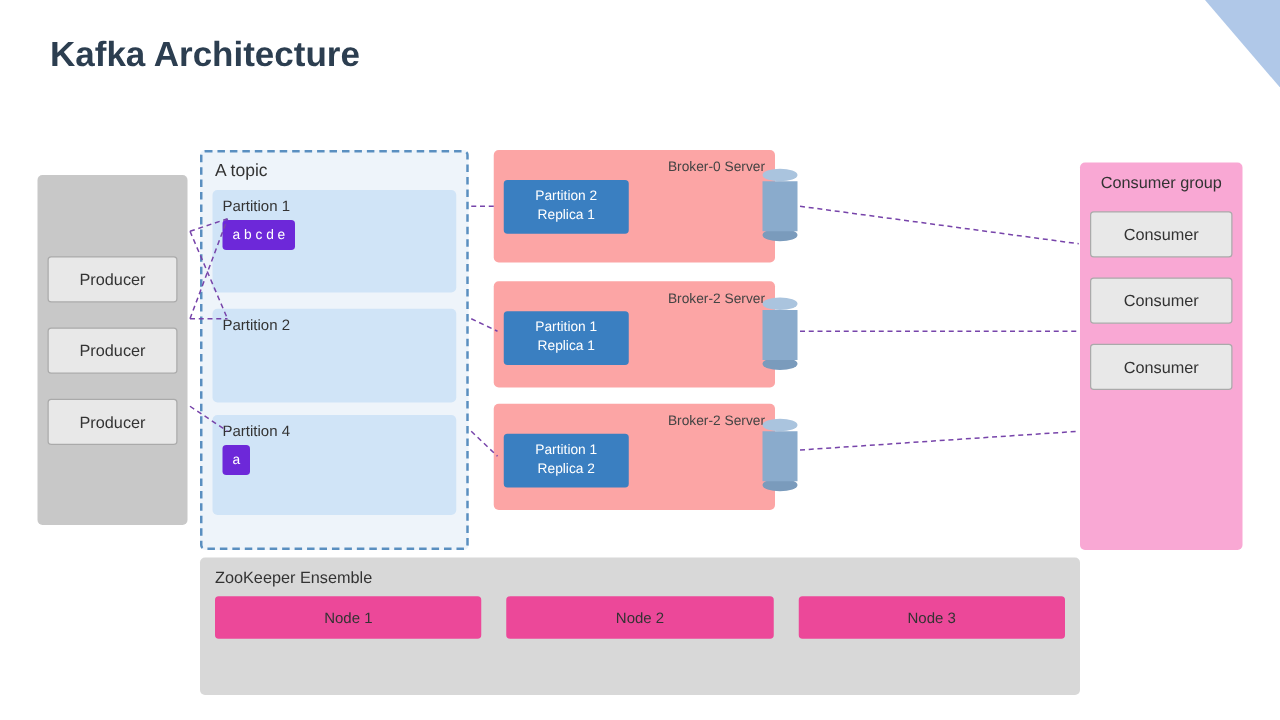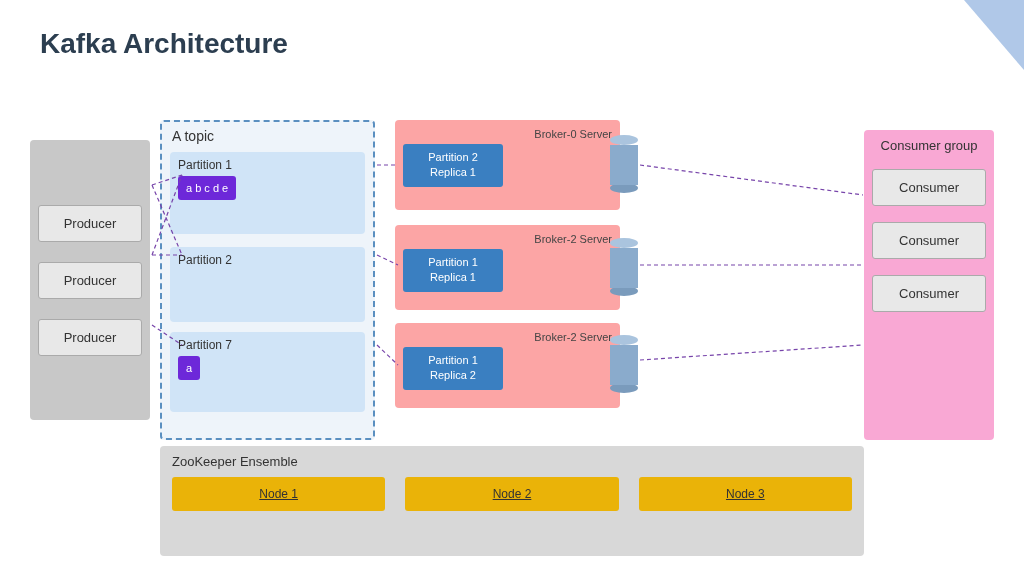--- a/index.html
+++ b/index.html
@@ -239,28 +239,27 @@
       color: #333;
       margin-bottom: 8px;
     }
 
     .nodes-row {
       display: flex;
       gap: 20px;
     }
 
     .node-box {
-      background: #eab308;
+      background: #ec4899;
       border-radius: 3px;
       padding: 10px 20px;
       font-size: 12px;
       color: #333;
       flex: 1;
       text-align: center;
-      text-decoration: underline;
     }
 
     
     .arrows-svg {
       position: absolute;
       top: 0;
       left: 0;
       width: 100%;
       height: 100%;
       pointer-events: none;
@@ -289,21 +288,21 @@
       <div class="partition-data">
         <div class="data-bar">a b c d e</div>
       </div>
     </div>
 
     <div class="partition-inner partition-inner-2">
       <div class="partition-label">Partition 2</div>
     </div>
 
     <div class="partition-inner partition-inner-3">
-      <div class="partition-label">Partition 7</div>
+      <div class="partition-label">Partition 4</div>
       <div class="partition-data">
         <div class="data-bar">a</div>
       </div>
     </div>
   </div>
 
   <div class="broker-area broker-area-0">
     <div class="broker-label">Broker-0 Server</div>
     <div class="partition-replica-box">Partition 2<br>Replica 1</div>
   </div>

